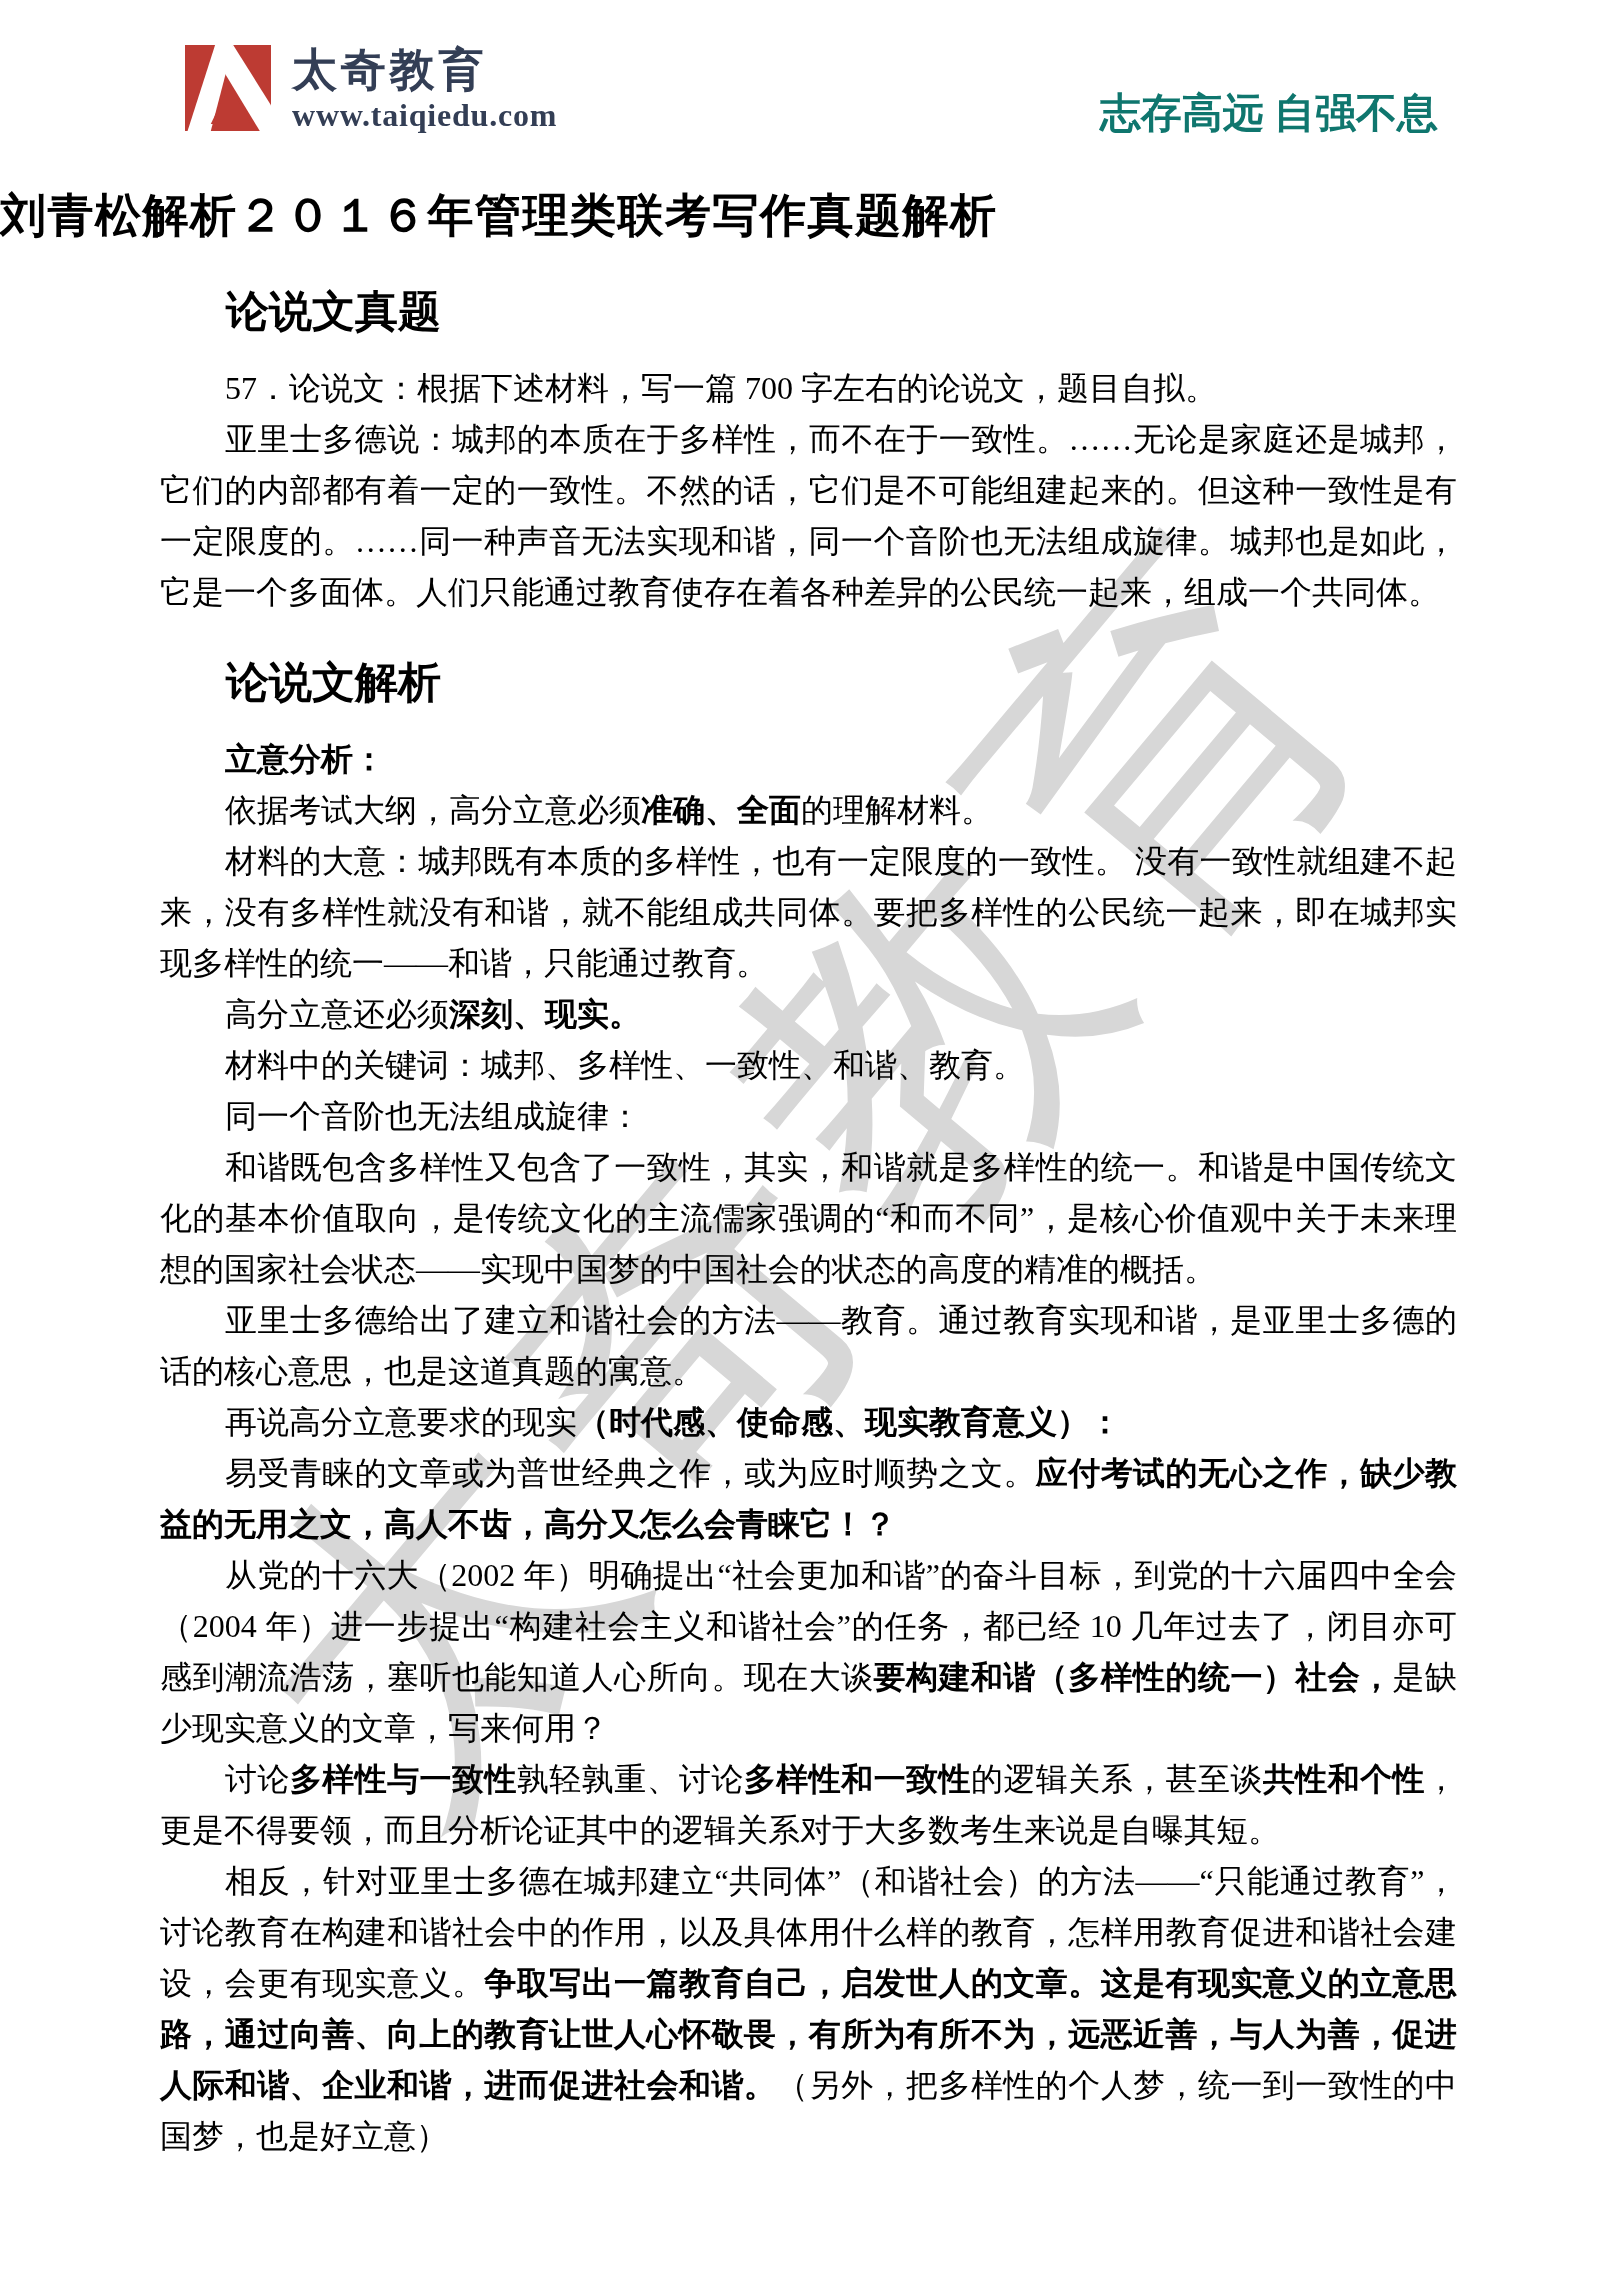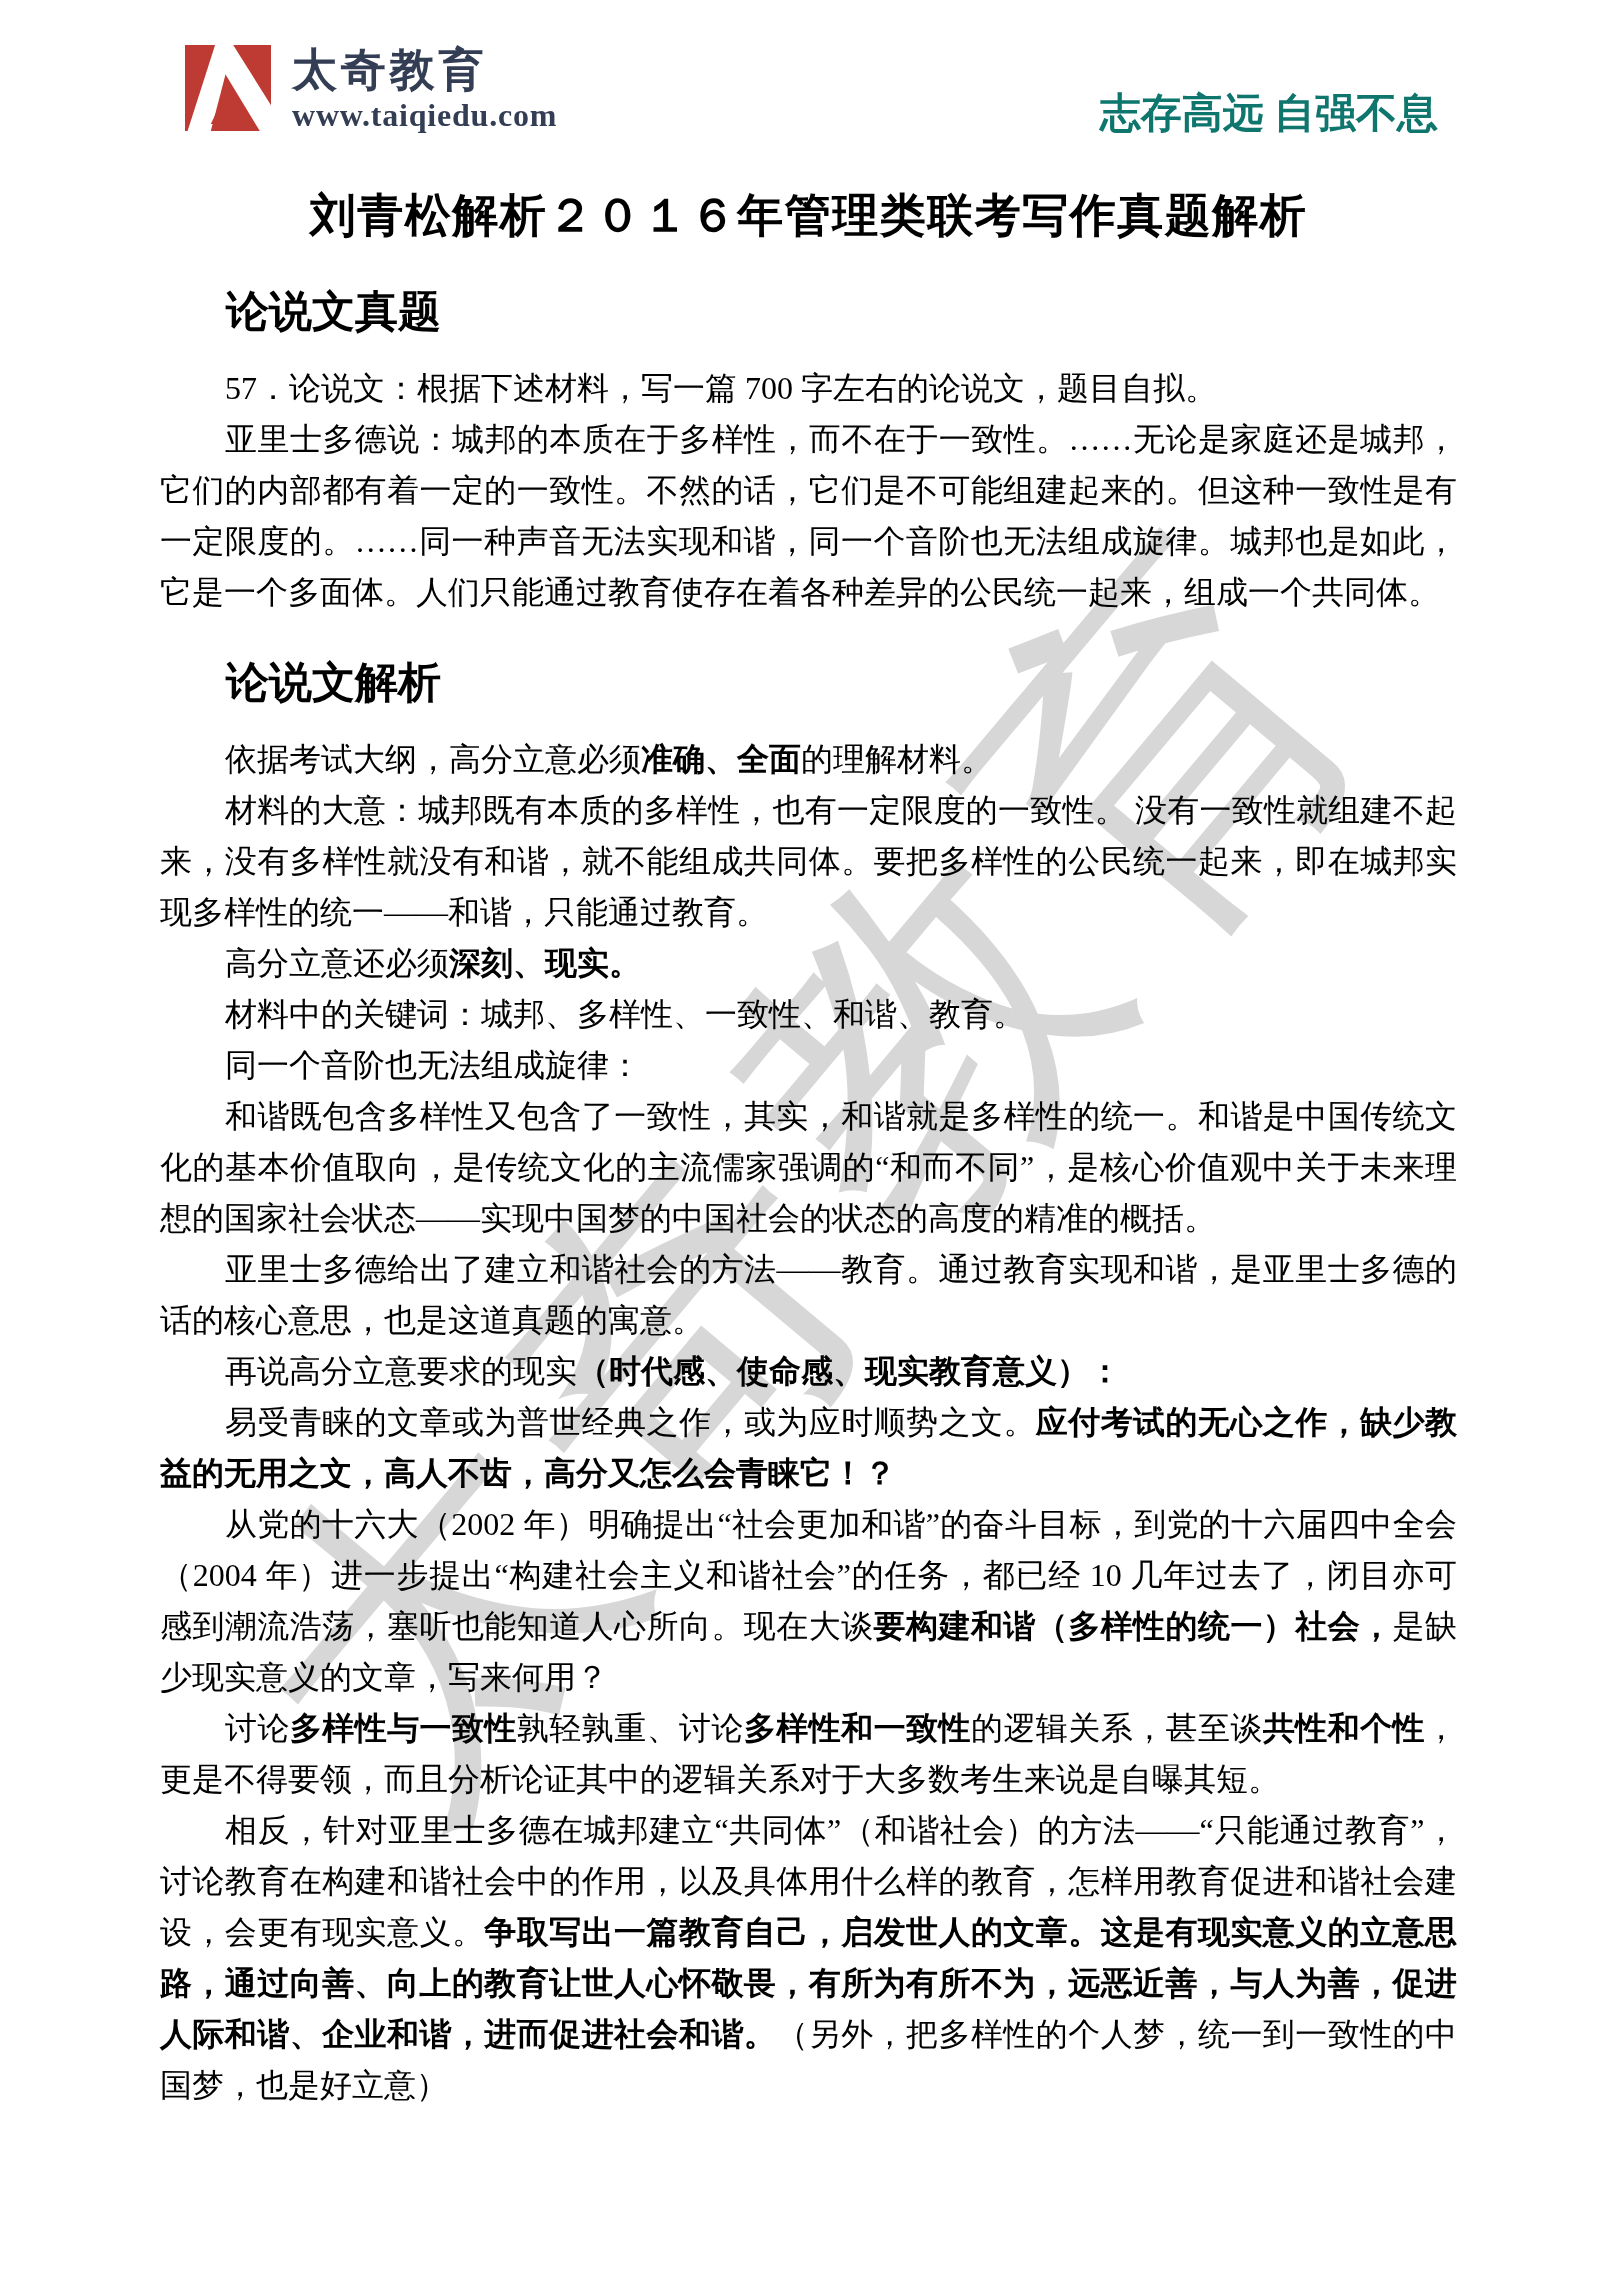--- a/index.html
+++ b/index.html
@@ -45,21 +45,21 @@
     font-family:Liberation Serif, serif;
     font-weight:bold; font-size:32px; line-height:1.3;
     color:#333e55; letter-spacing:0.8px;
   }
   .slogan {
     font-weight:bold; font-size:41px; color:#0f766e;
     margin-bottom:-4.5px; white-space:nowrap;
   }
   
   .doc-title {
-    text-align:center;
+    text-align:left;
     font-size:46px; font-weight:bold;
     margin-top:48px;
     letter-spacing:1.5px;
   }
   
   .doc-body {
     padding:0 160px;
     font-size:32px;
     line-height:51px;
     text-align:justify;
@@ -98,20 +98,21 @@
       <div class="slogan">志存高远 自强不息</div>
     </div>
 
     <h1 class="doc-title">刘青松解析２０１６年管理类联考写作真题解析</h1>
 
     <div class="doc-body">
         <h2 class="doc-h1"><span>论说文真题</span></h2>
         <p class="doc-p"><span>57．论说文：根据下述材料，写一篇 700 字左右的论说文，题目自拟。</span></p>
         <p class="doc-p"><span>亚里士多德说：城邦的本质在于多样性，而不在于一致性。……无论是家庭还是城邦，它们的内部都有着一定的一致性。不然的话，它们是不可能组建起来的。但这种一致性是有一定限度的。……同一种声音无法实现和谐，同一个音阶也无法组成旋律。城邦也是如此，它是一个多面体。人们只能通过教育使存在着各种差异的公民统一起来，组成一个共同体。</span></p>
         <h2 class="doc-h1"><span>论说文解析</span></h2>
+        <p class="doc-p"><span class="bold">立意分析：</span></p>
         <p class="doc-p"><span>依据考试大纲，高分立意必须</span><span class="bold">准确、全面</span><span>的理解材料。</span></p>
         <p class="doc-p"><span>材料的大意：城邦既有本质的多样性，也有一定限度的一致性。 没有一致性就组建不起来，没有多样性就没有和谐，就不能组成共同体。要把多样性的公民统一起来，即在城邦实现多样性的统一——和谐，只能通过教育。</span></p>
         <p class="doc-p"><span>高分立意还必须</span><span class="bold">深刻、现实。</span></p>
         <p class="doc-p"><span>材料中的关键词：城邦、多样性、一致性、和谐、教育。</span></p>
         <p class="doc-p"><span>同一个音阶也无法组成旋律：</span></p>
         <p class="doc-p"><span>和谐既包含多样性又包含了一致性，其实，和谐就是多样性的统一。和谐是中国传统文化的基本价值取向，是传统文化的主流儒家强调的“和而不同”，是核心价值观中关于未来理想的国家社会状态——实现中国梦的中国社会的状态的高度的精准的概括。</span></p>
         <p class="doc-p"><span>亚里士多德给出了建立和谐社会的方法——教育。通过教育实现和谐，是亚里士多德的话的核心意思，也是这道真题的寓意。</span></p>
         <p class="doc-p"><span>再说高分立意要求的现实</span><span class="bold">（时代感、使命感、现实教育意义）：</span></p>
         <p class="doc-p"><span>易受青睐的文章或为普世经典之作，或为应时顺势之文。</span><span class="bold">应付考试的无心之作，缺少教益的无用之文，高人不齿，高分又怎么会青睐它！？</span></p>
         <p class="doc-p"><span>从党的十六大（2002 年）明确提出“社会更加和谐”的奋斗目标，到党的十六届四中全会（2004 年）进一步提出“构建社会主义和谐社会”的任务，都已经 10 几年过去了，闭目亦可感到潮流浩荡，塞听也能知道人心所向。现在大谈</span><span class="bold">要构建和谐（多样性的统一）社会，</span><span>是缺少现实意义的文章，写来何用？</span></p>

